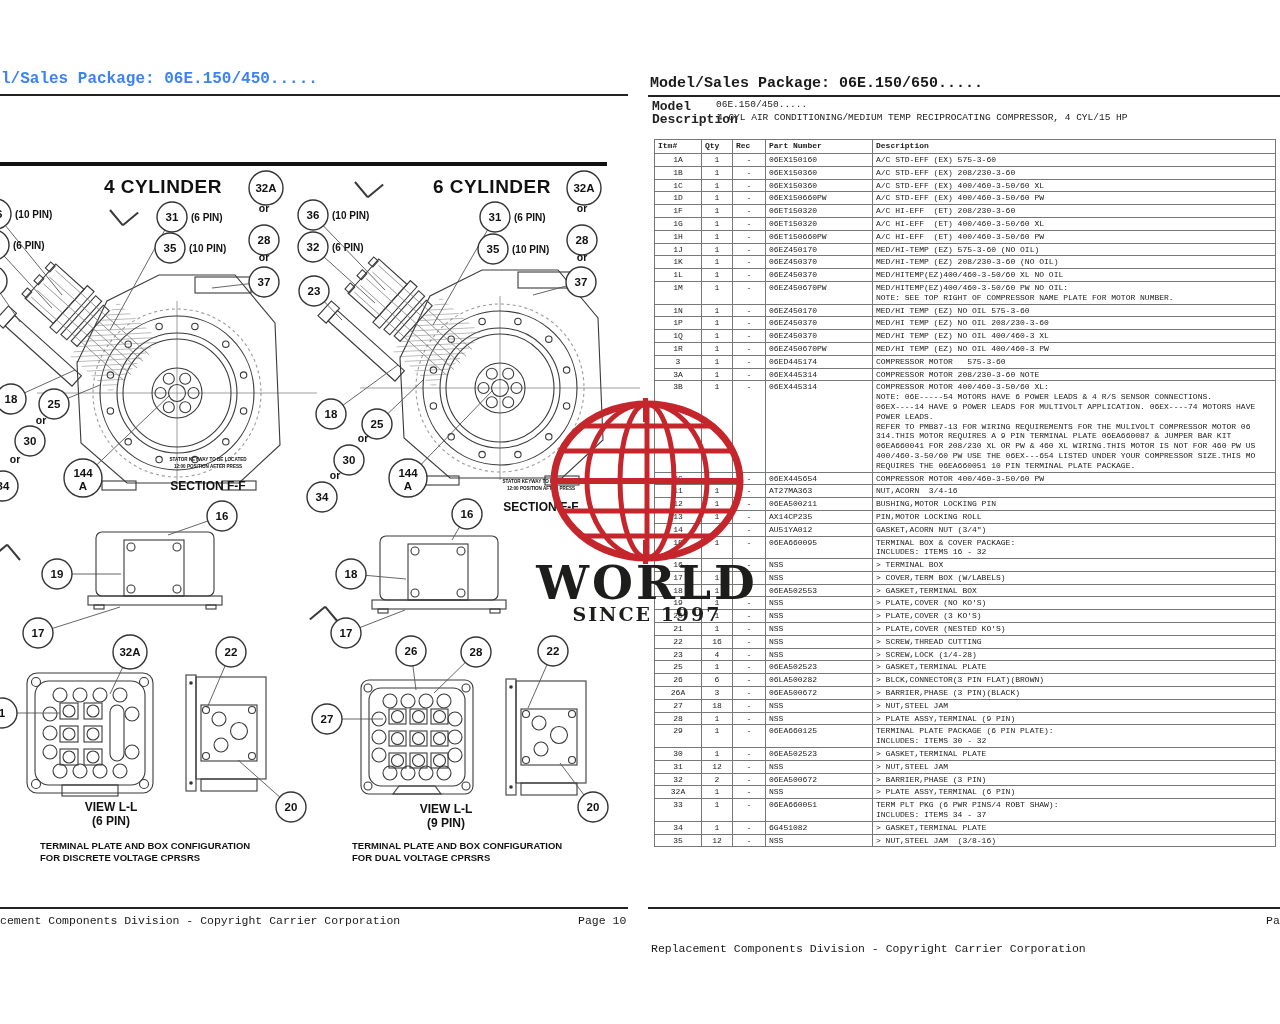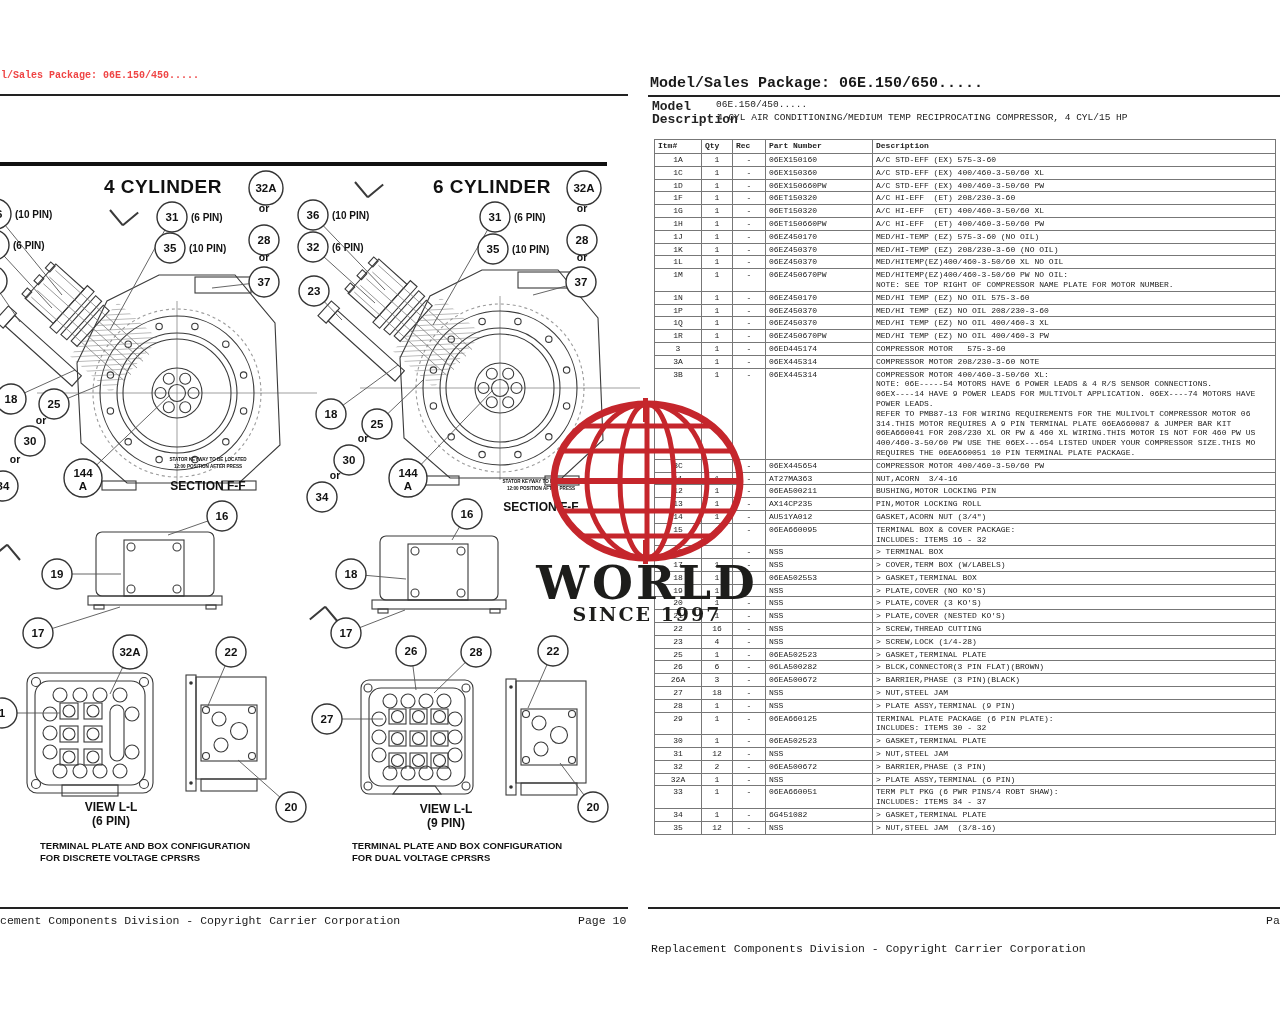--- a/index.html
+++ b/index.html
@@ -1,21 +1,21 @@
 <!DOCTYPE html>
 <html><head>
 <meta charset="utf-8">
 <title>Parts Catalog</title>
 <style>
   html,body{margin:0;padding:0;background:#fff;}
   body{width:1280px;height:1024px;position:relative;overflow:hidden;
        font-family:"Liberation Mono","DejaVu Sans Mono",monospace;color:#222;}
   .abs{position:absolute;}
   
-  .pg-header{font-weight:bold;font-size:10px;white-space:pre;color:#ef4444;}
+  .pg-header{font-weight:bold;font-size:16px;white-space:pre;color:#3b82f6;}
   .pg-header-r{font-weight:bold;font-size:15px;white-space:pre;color:#1a1a1a;}
   .rule{background:#222;height:2px;}
   .thickbar{background:#111;height:3.5px;}
   .meta-label{font-weight:bold;font-size:13px;}
   .meta-value{font-size:9.5px;white-space:pre;}
   .footer-text{font-size:11.5px;white-space:pre;color:#1a1a1a;}
   
   table.parts{border-collapse:collapse;table-layout:fixed;width:622px;}
   table.parts th,table.parts td{border:1px solid #777;font-size:8px;line-height:9.8px;
       padding:1px 3px;vertical-align:top;overflow:hidden;}
@@ -437,20 +437,27 @@
     </thead>
     <tbody id="parts-body">
         <tr>
           <td class="c-itm">1A</td>
           <td class="c-qty">1</td>
           <td class="c-rec">-</td>
           <td class="c-part">06EX150160</td>
           <td class="c-desc">A/C STD-EFF (EX) 575-3-60</td>
         </tr>
         <tr>
+          <td class="c-itm">1B</td>
+          <td class="c-qty">1</td>
+          <td class="c-rec">-</td>
+          <td class="c-part">06EX150360</td>
+          <td class="c-desc">A/C STD-EFF (EX) 208/230-3-60</td>
+        </tr>
+        <tr>
           <td class="c-itm">1C</td>
           <td class="c-qty">1</td>
           <td class="c-rec">-</td>
           <td class="c-part">06EX150360</td>
           <td class="c-desc">A/C STD-EFF (EX) 400/460-3-50/60 XL</td>
         </tr>
         <tr>
           <td class="c-itm">1D</td>
           <td class="c-qty">1</td>
           <td class="c-rec">-</td>

